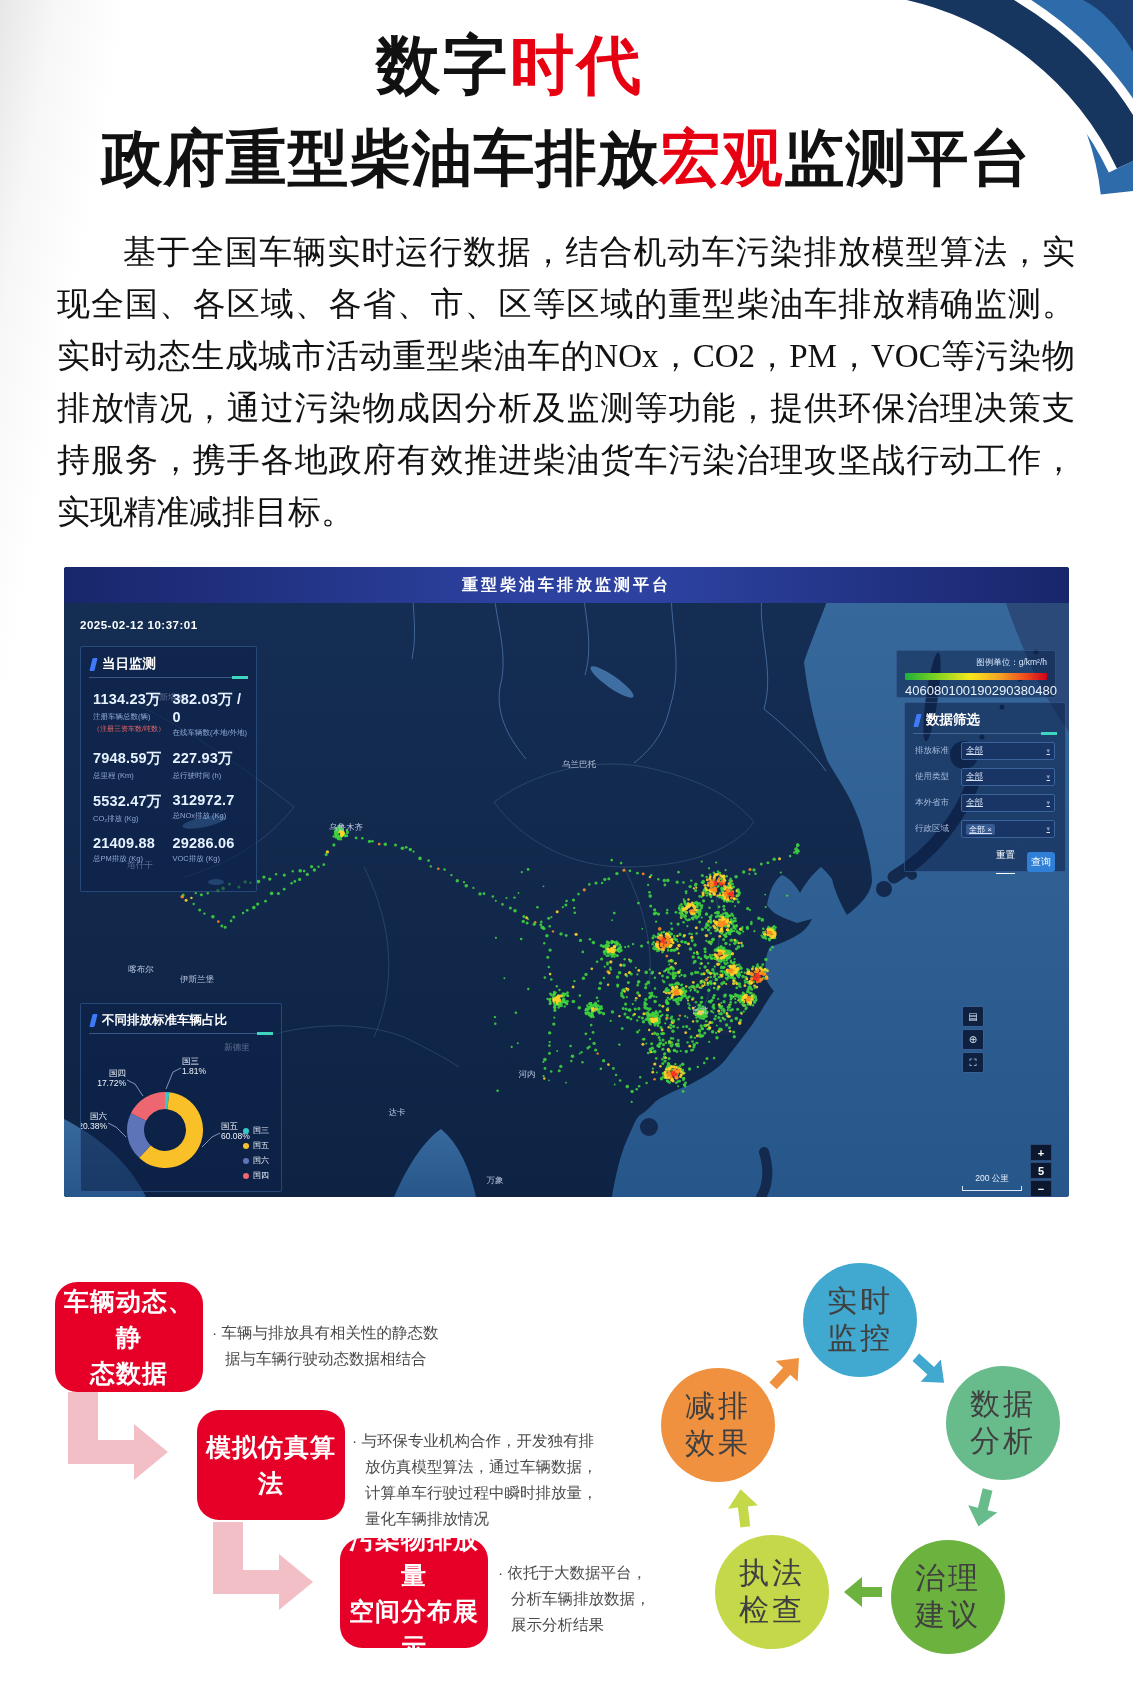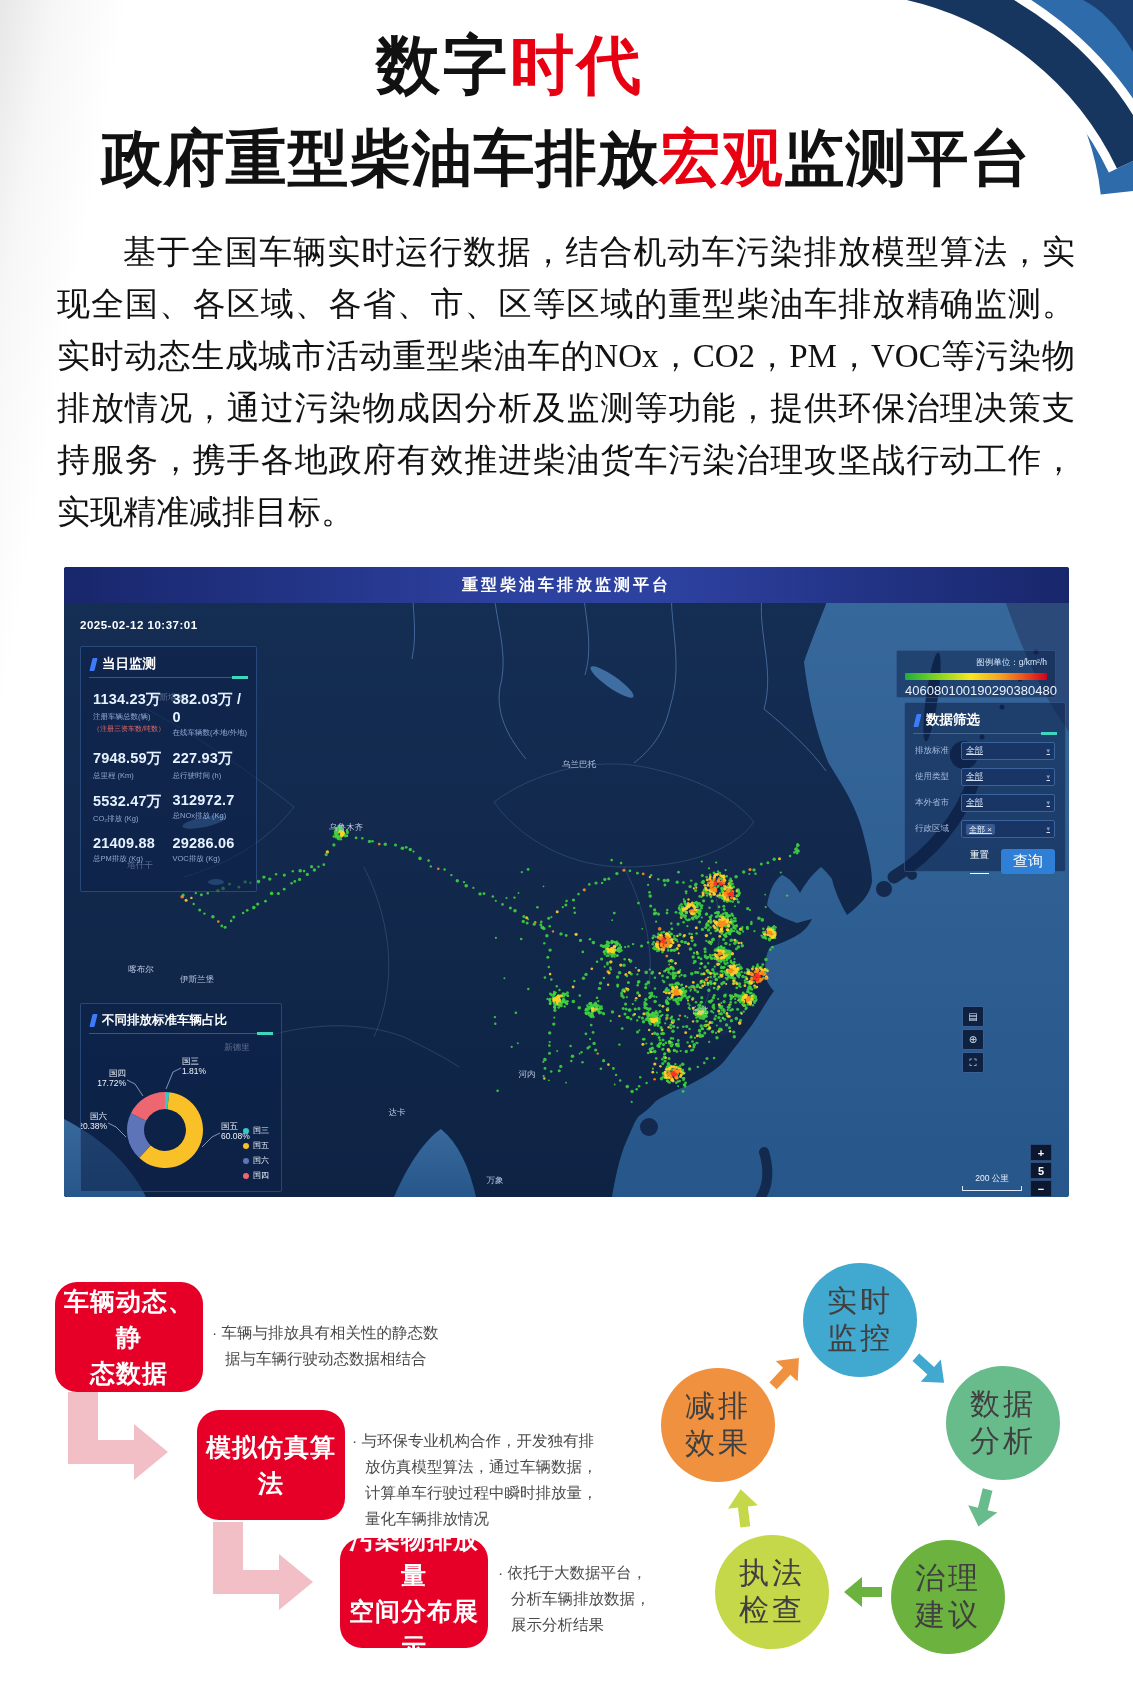--- a/index.html
+++ b/index.html
@@ -51,22 +51,22 @@
   #filter .panel-title{font-size:13.5px;}
   .frow{display:flex;align-items:center;gap:6px;margin:8px 10px 0 10px;}
   .flabel{width:40px;font-size:8.5px;color:#a6badc;flex:none;}
   .fselect{flex:1;height:16px;background:rgba(25,52,100,.85);border:1px solid #3b639c;border-radius:2px;
     display:flex;align-items:center;justify-content:space-between;padding:0 4px;
     font-size:8.5px;color:#d7e4f7;cursor:pointer;text-decoration:underline;}
   .fchevron{font-size:7px;color:#7f9cc9;}
   .ftag{background:rgba(80,120,180,.55);border-radius:2px;padding:0 3px;font-size:8px;color:#e5eefb;}
   .factions{display:flex;justify-content:flex-end;align-items:center;gap:12px;margin:11px 10px 0 0;}
   .reset-link{font-size:9.5px;color:#fff;border-bottom:1px solid #fff;padding-bottom:11px;cursor:pointer;}
-  .query-btn{background:#2f7fd6;border:none;border-radius:3px;color:#fff;font-size:15px;
-    padding:3px 12px;cursor:pointer;font-family:inherit;}
+  .query-btn{background:#2f7fd6;border:none;border-radius:3px;color:#fff;font-size:10px;
+    padding:3px 4px;cursor:pointer;font-family:inherit;}
   
   #donutpanel{left:16px;top:436px;width:200px;height:187px;}
   #donutpanel .panel-title{font-size:12.5px;}
   #donut-svg{position:absolute;inset:0;pointer-events:none;}
   #donut-legend{position:absolute;left:162px;top:121px;display:flex;flex-direction:column;gap:4px;}
   .dleg-item{display:flex;align-items:center;gap:4px;}
   .dleg-dot{width:6px;height:6px;border-radius:50%;}
   .dleg-label{font-size:8px;color:#e3ecf8;}
   
   #maptools{left:898px;top:439px;display:flex;flex-direction:column;gap:2px;}

